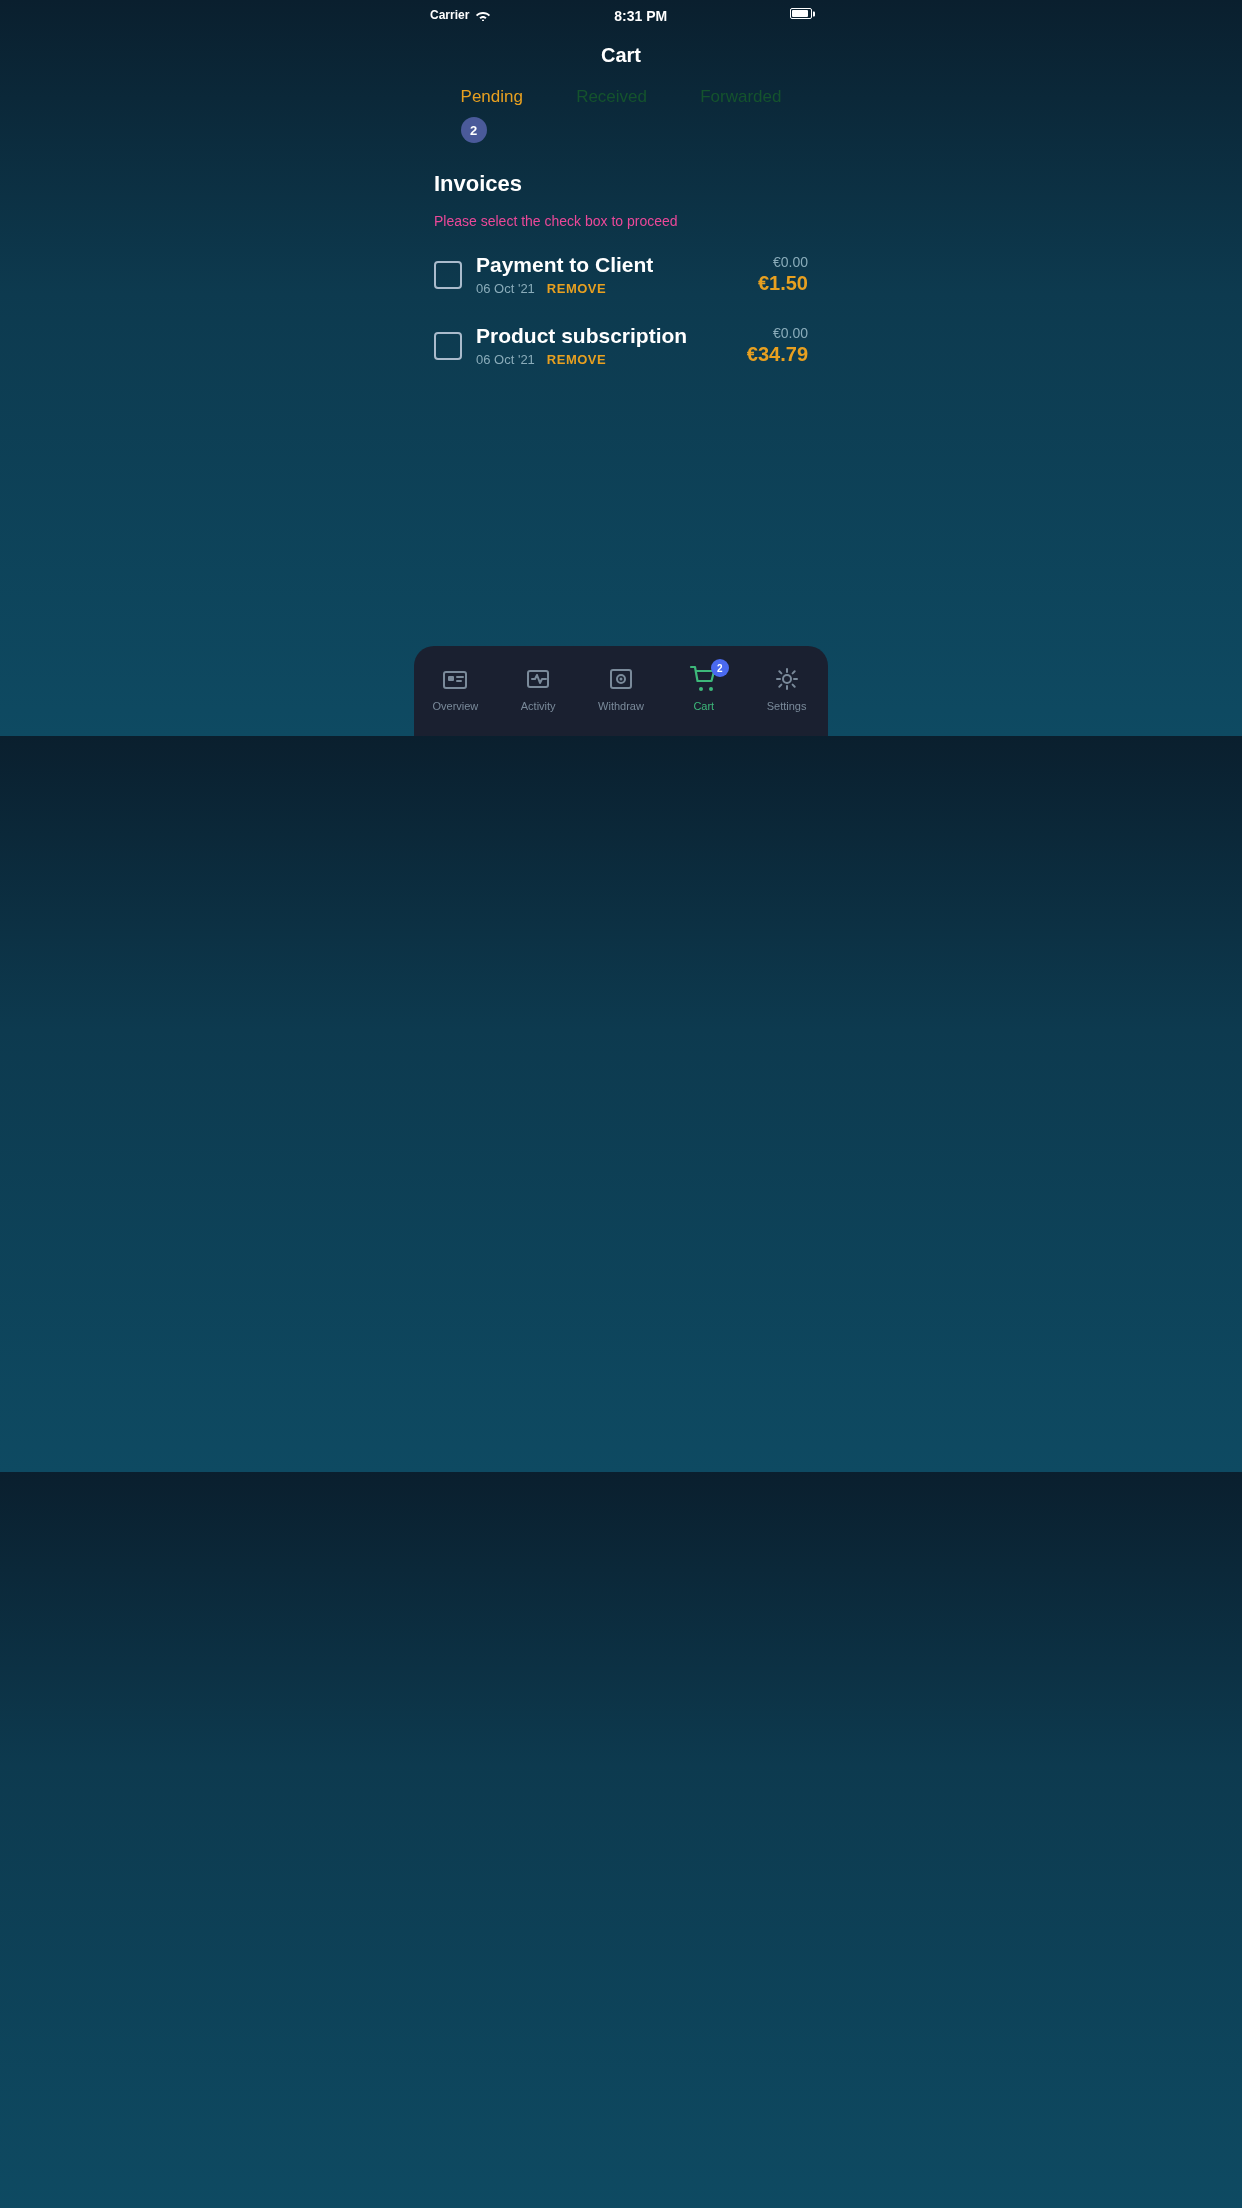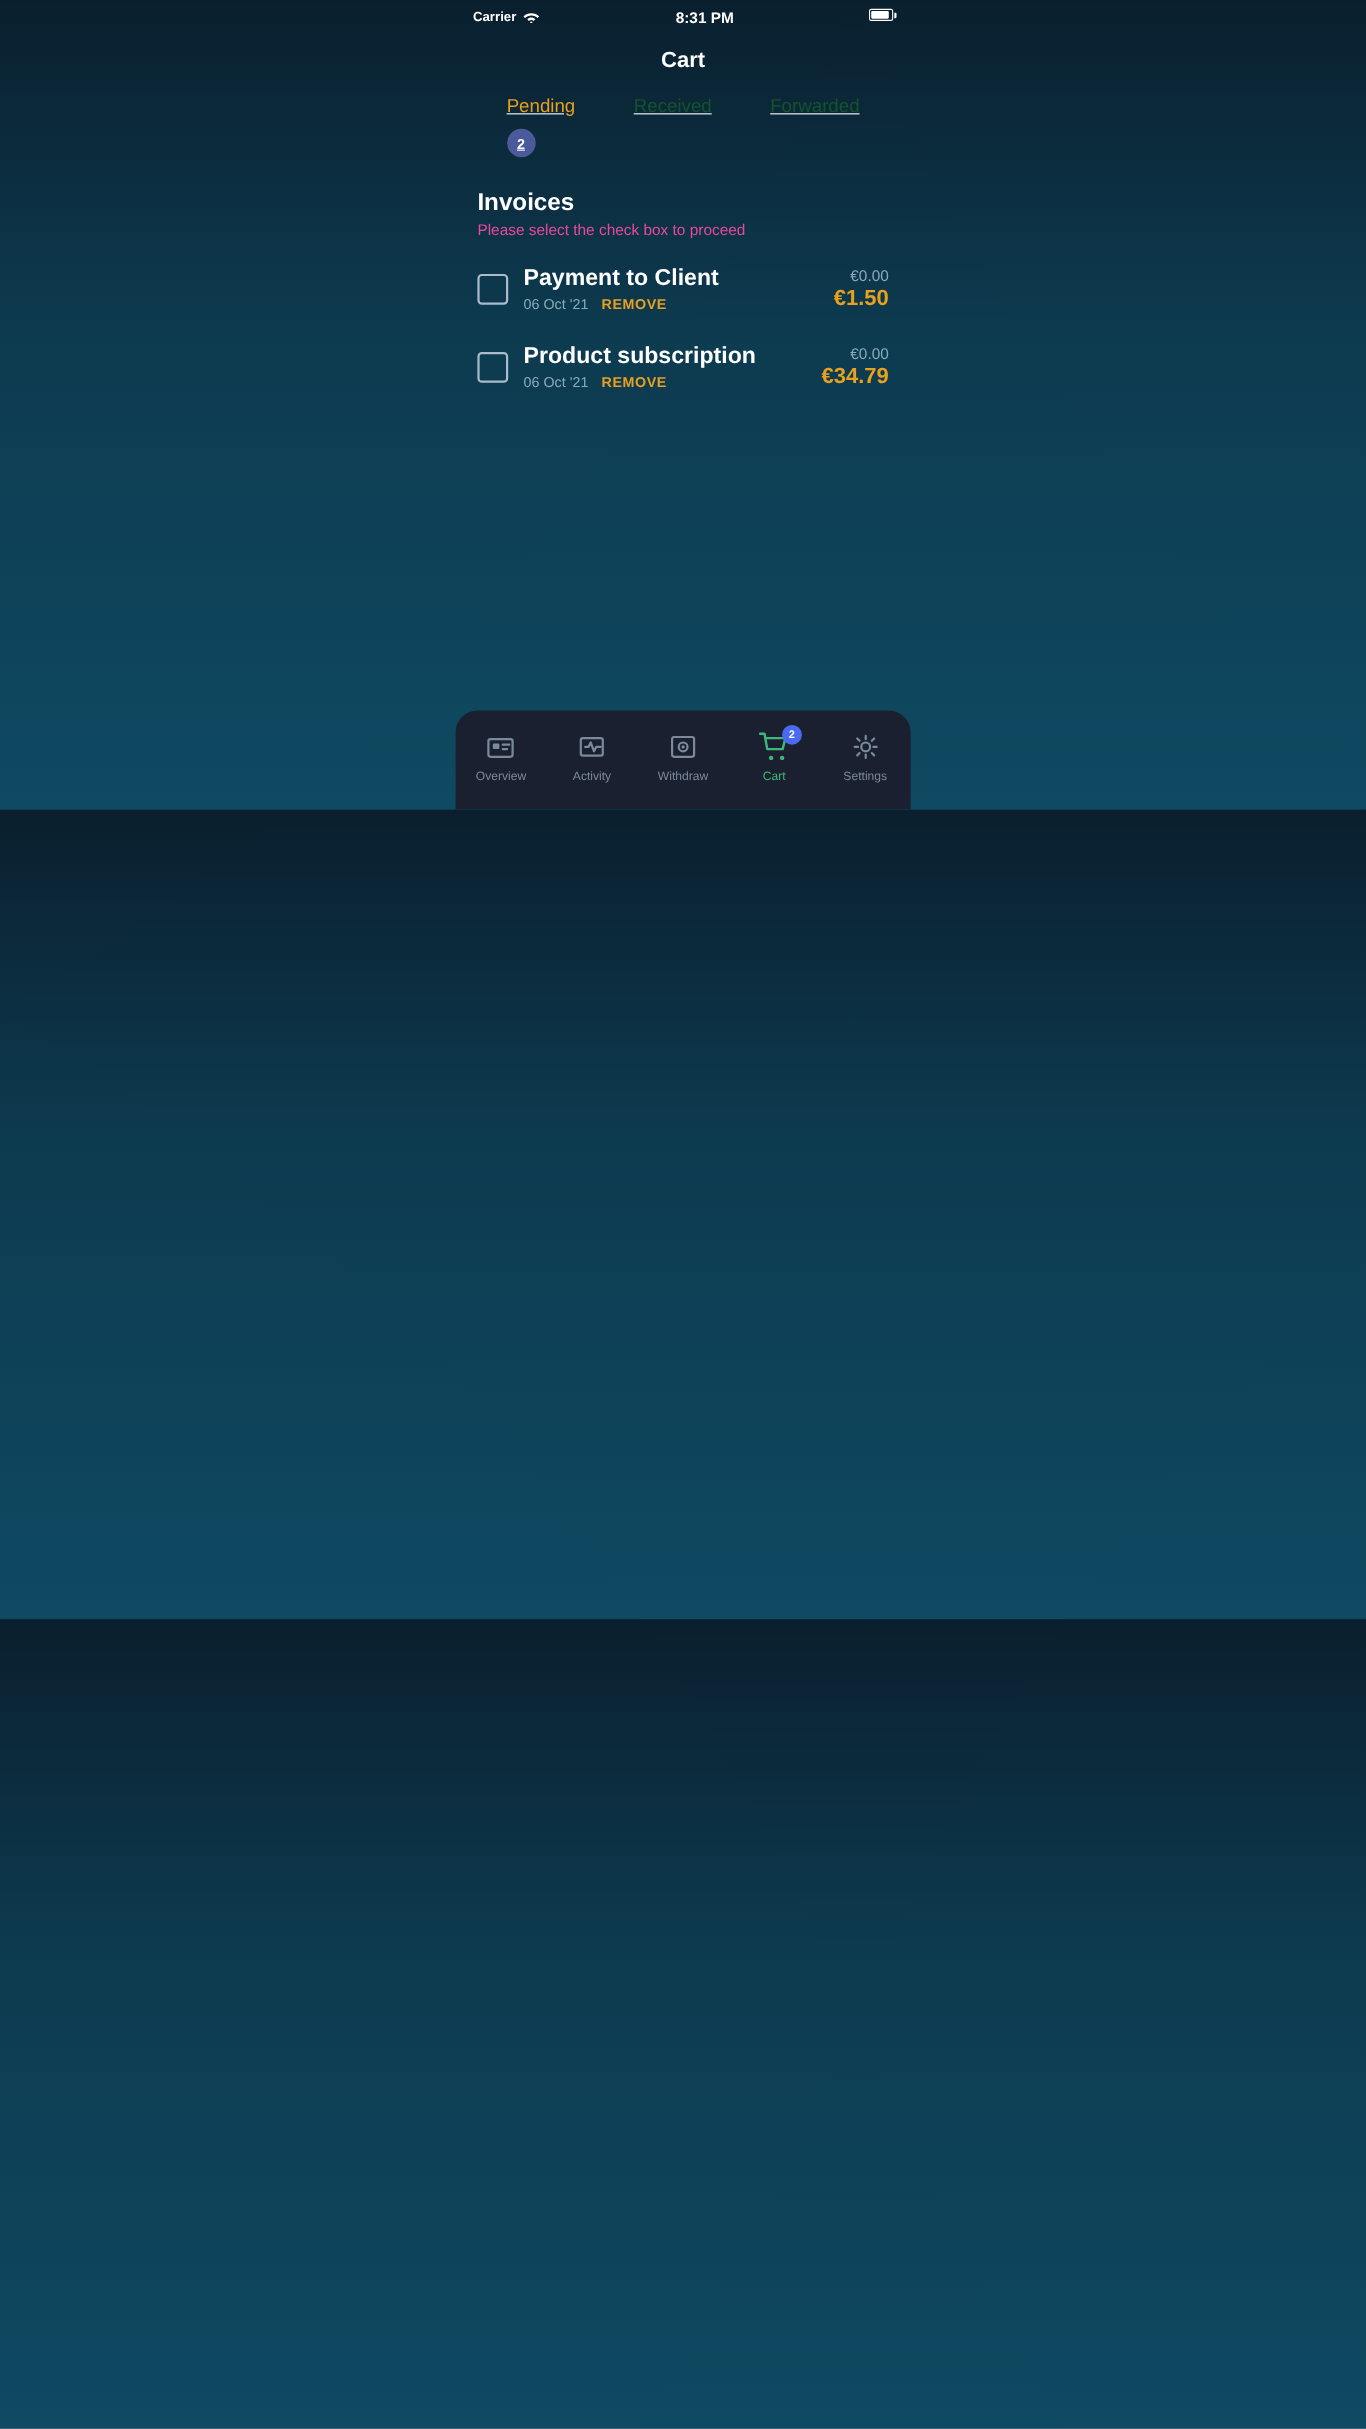--- a/index.html
+++ b/index.html
@@ -66,21 +66,20 @@
       font-weight: 600;
       padding: 16px 0 20px;
     }
 
     
     .tabs {
       display: flex;
       justify-content: space-around;
       padding: 0 20px;
       margin-bottom: 8px;
-      text-decoration: underline;
     }
 
     .tab {
       font-size: 17px;
       font-weight: 500;
       color: #14532d;
       padding-bottom: 4px;
       cursor: pointer;
       position: relative;
     }
@@ -105,21 +104,21 @@
     }
 
     
     .invoices-section {
       padding: 20px 20px 0;
     }
 
     .invoices-title {
       font-size: 22px;
       font-weight: 700;
-      margin-bottom: 4px;
+      margin-bottom: 16px;
     }
 
     .invoices-subtitle {
       font-size: 14px;
       color: #ec4899;
       margin-bottom: 24px;
     }
 
     
     .invoice-item {

